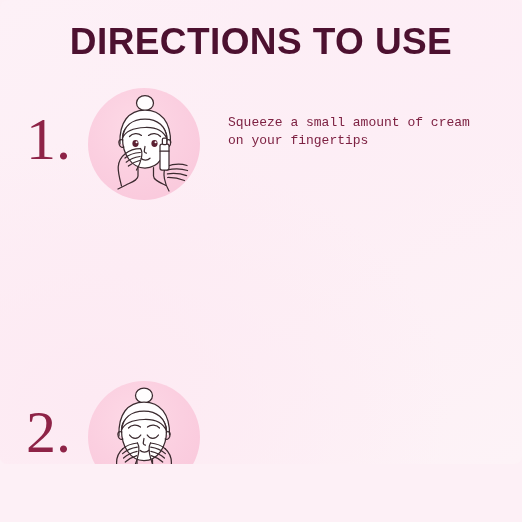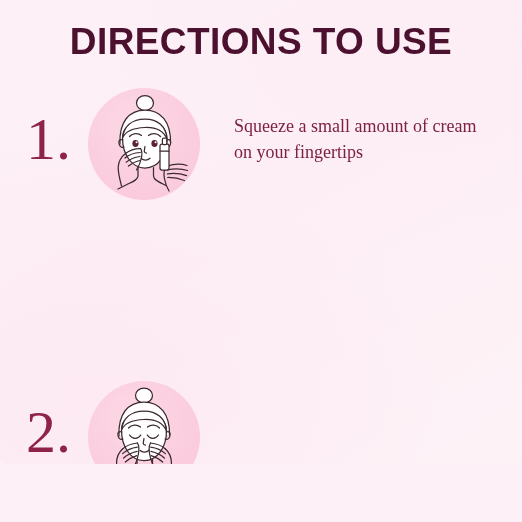--- a/index.html
+++ b/index.html
@@ -86,25 +86,25 @@
   }
   .art-svg {
     position: absolute;
     inset: 0;
     width: 112px;
     height: 112px;
     display: block;
   }
   .step-text {
     position: absolute;
-    left: 234px;
+    left: 228px;
     top: 14px;
     width: 250px;
-    font-family: Liberation Serif, serif;
-    font-size: 18px;
+    font-family: Liberation Mono, monospace;
+    font-size: 13px;
     line-height: 1.42;
     color: #7d2142;
   }
 
   
   #step-1 .step-art   { top: 2px; }
   #step-1 .step-index { top: 23px; }
   #step-1 .step-text  { top: 28px; }
 
   #step-2 .step-art   { top: 142px; }

